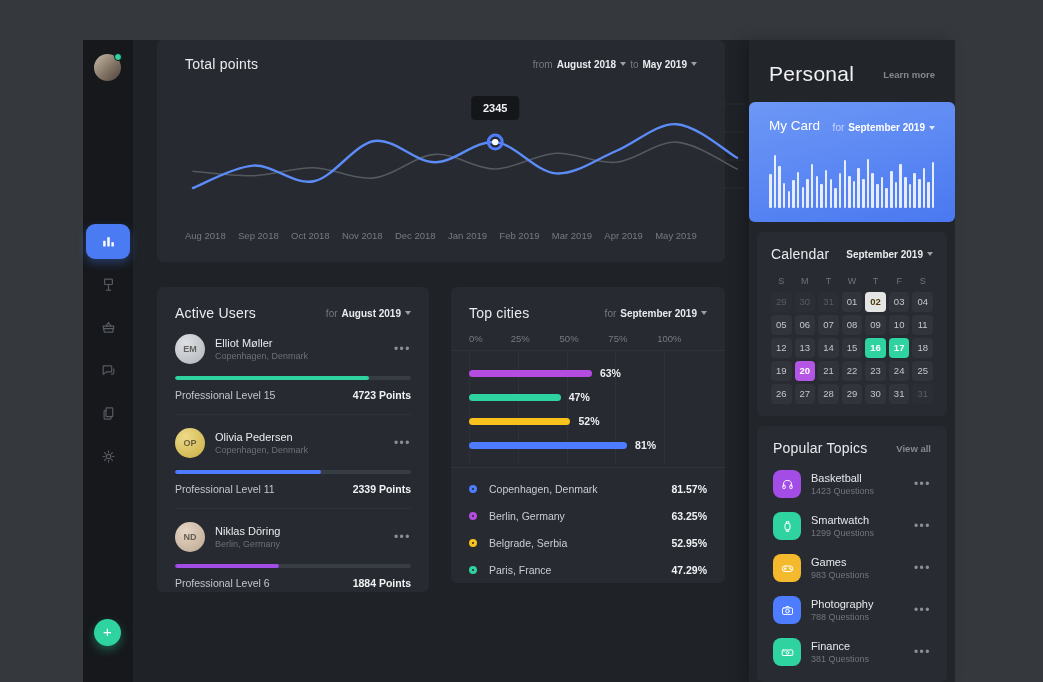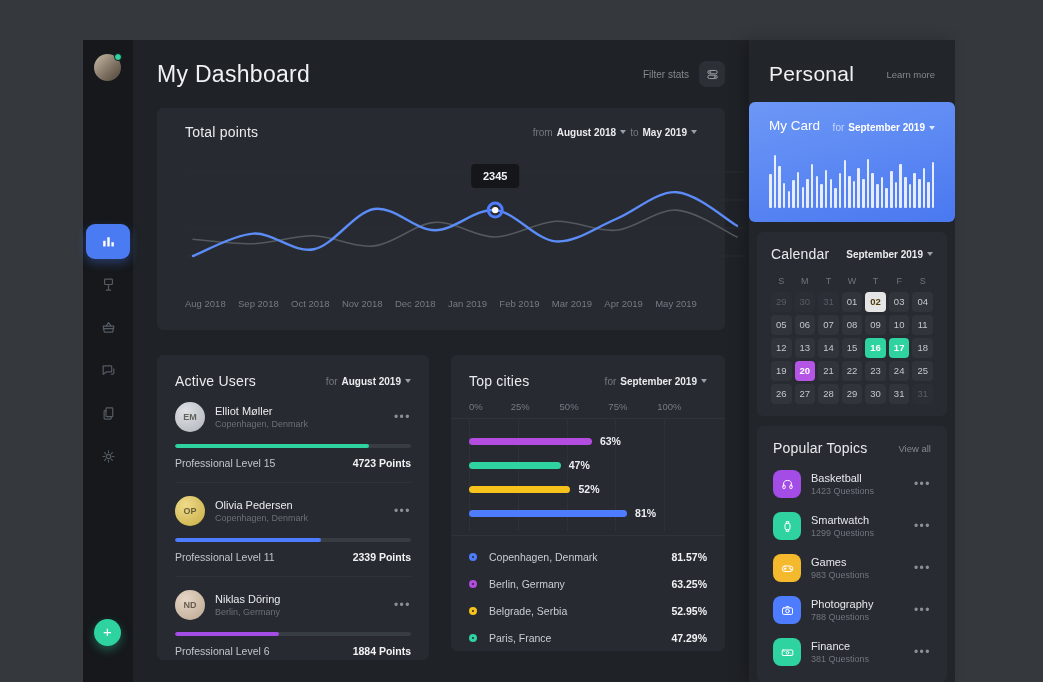--- a/index.html
+++ b/index.html
@@ -78,21 +78,21 @@
   .tc-legend { border-top:1px solid #30343a; margin:4px -18px 0; padding:7px 18px 0; }
   .tc-leg-row { display:flex; align-items:center; height:27px; }
   .ring { width:8px; height:8px; border-radius:50%; border:3px solid; flex:none; }
   .tc-city { margin-left:12px; font-size:10.5px; color:#c9cdd3; }
   .tc-pct { margin-left:auto; font-size:10.5px; font-weight:700; color:#f0f2f4; }
 
   
   .panel { width:206px; flex:none; background:#22252a; box-shadow:-6px 0 14px rgba(0,0,0,.22); display:flex; flex-direction:column; }
   .panel-header { display:flex; align-items:center; padding:22px 20px 16px; }
   .panel-title { font-size:21px; color:#f0f1f3; letter-spacing:.3px; }
-  .panel-link { margin-left:auto; font-size:9.5px; color:#84888f; cursor:pointer; }
+  .panel-link { margin-left:auto; font-size:9.5px; color:#84888f; cursor:pointer;font-weight:bold; }
 
   .my-card { height:120px; border-radius:6px; background:linear-gradient(165deg,#6d98f6,#4a78f0);
              padding:16px 20px 14px; display:flex; flex-direction:column; }
   .mc-head { display:flex; align-items:flex-end; }
   .mc-title { font-size:13.5px; font-weight:500; color:#fff; }
   .mc-head .dd-label { color:#c6d6fd; }
   .mc-head .dd { color:#fff; }
   .mc-head .caret { border-top-color:#dfe8ff; }
   .mc-bars { margin-top:auto; height:56px; display:flex; align-items:flex-end; justify-content:space-between; }
   .mc-bars i { display:block; width:2.5px; border-radius:1px; background:rgba(255,255,255,.85); }
@@ -160,34 +160,20 @@
           <svg viewBox="0 0 24 24">
             <circle cx="12" cy="12" r="3.1"></circle>
             <path d="M12 4.2v2.4M12 17.4v2.4M4.2 12h2.4M17.4 12h2.4M6.5 6.5l1.7 1.7M15.8 15.8l1.7 1.7M17.5 6.5l-1.7 1.7M8.2 15.8l-1.7 1.7"></path>
           </svg>
         </div>
       </div>
     <div class="add-btn">+</div>
   </div>
 
   <div class="main">
-    <div class="main-header">
-      <div class="page-title">My Dashboard</div>
-      <div class="header-right">
-        <span class="filter-label">Filter stats</span>
-        <span class="filter-btn">
-          <svg viewBox="0 0 24 24">
-            <rect x="4.5" y="5.5" width="15" height="5.4" rx="2.7"></rect>
-            <circle cx="8.2" cy="8.2" r="1.1"></circle>
-            <rect x="4.5" y="13.1" width="15" height="5.4" rx="2.7"></rect>
-            <circle cx="15.8" cy="15.8" r="1.1"></circle>
-          </svg>
-        </span>
-      </div>
-    </div>
 
     <div class="card tp-card">
       <div class="card-head">
         <div class="card-title">Total points</div>
         <div class="dd-group">
           <span class="dd-label">from</span>
           <span class="dd">
               <span>August 2018</span>
               <i class="caret"></i>
             </span>

